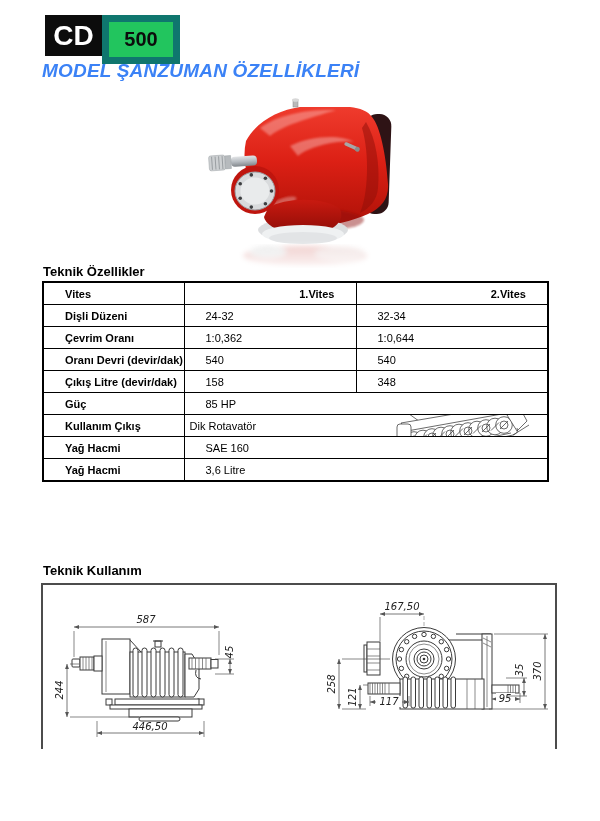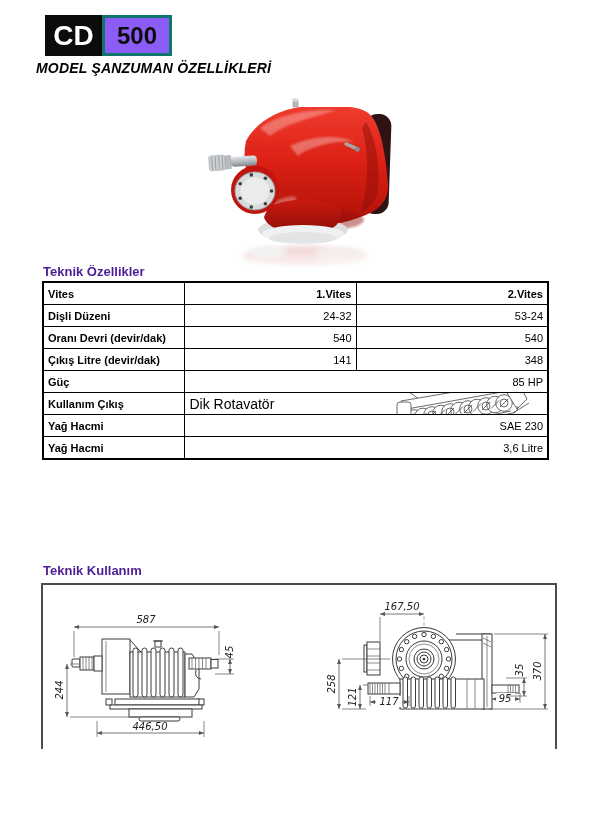--- a/index.html
+++ b/index.html
@@ -2,40 +2,40 @@
 <html><head>
 <meta charset="utf-8">
 <style>
   html,body{margin:0;padding:0;background:#fff;}
   .page{position:relative;width:600px;height:749px;background:#ffffff;overflow:hidden;
         font-family:"Liberation Sans",sans-serif;color:#000;}
   
   .model-badge{position:absolute;left:45px;top:15px;display:flex;}
   .badge-cd{width:57px;height:41px;background:#0c0c0c;color:#fff;display:flex;align-items:center;
             justify-content:center;font-size:28px;font-weight:bold;letter-spacing:0;}
-  .badge-num{width:64px;height:35px;background:#8b5cf6;color:#0c0c0c;border:3px solid #0f766e;
-             display:flex;align-items:center;justify-content:center;font-size:24px;font-weight:bold;}
-  .subtitle{position:absolute;left:36px;top:60px;font-size:14px;font-weight:bold;font-style:italic;
-            color:#000000;letter-spacing:.2px;}
-  
-  .section-heading{position:absolute;font-size:13px;font-weight:bold;color:#4c1d95;}
+  .badge-num{width:64px;height:35px;background:#22c55e;color:#0c0c0c;border:7px solid #0f766e;
+             display:flex;align-items:center;justify-content:center;font-size:20px;font-weight:bold;}
+  .subtitle{position:absolute;left:42px;top:60px;font-size:19px;font-weight:bold;font-style:italic;
+            color:#3b82f6;letter-spacing:.2px;}
+  
+  .section-heading{position:absolute;font-size:13px;font-weight:bold;color:#000000;}
   #specs-heading{left:43px;top:264px;}
   #dims-heading{left:43px;top:563px;}
   
   .product-wrap{position:absolute;left:198px;top:84px;width:212px;height:190px;}
   
   .spec-table{position:absolute;left:42px;top:281px;width:505px;border-collapse:collapse;
               border:2px solid #000;table-layout:fixed;}
-  .spec-table td{border:1px solid #000;font-size:11px;padding:1px 4px;height:19px;
+  .spec-table td{border:1px solid #000;font-size:11px;padding:1px 21px;height:19px;
                  overflow:hidden;white-space:nowrap;}
   .spec-table td.lbl{font-weight:bold;text-align:left;}
-  .spec-table td.val{text-align:right;font-weight:normal;}
+  .spec-table td.val{text-align:left;font-weight:normal;}
   .spec-table td.hdr{font-weight:bold;text-align:right;}
   .usage-cell{position:relative;height:105px;}
-  .usage-text{position:absolute;left:5px;top:50%;transform:translateY(-50%);font-size:14px;}
+  .usage-text{position:absolute;left:5px;top:50%;transform:translateY(-50%);font-size:11px;}
   .usage-img{position:absolute;right:8px;top:50%;transform:translateY(-50%);}
   
   .dims-box{position:absolute;left:41px;top:583px;width:512px;height:182px;border:2px solid #4c4c4c;
             background:#fff;}
   .ln{stroke:#3b3b3b;stroke-width:1;fill:none;}
   .fw{stroke:#3b3b3b;stroke-width:1;fill:#fff;}
   .thin{stroke:#5a5a5a;stroke-width:.7;fill:none;}
   .dl{stroke:#555;stroke-width:.8;fill:none;}
   .ext{stroke:#555;stroke-width:.7;fill:none;}
   .cl{stroke:#777;stroke-width:.6;fill:none;stroke-dasharray:4 2;}
@@ -145,30 +145,35 @@
       </colgroup>
     <tbody>
         <tr>
       <td class="lbl">Vites</td>
       <td class="hdr">1.Vites</td>
       <td class="hdr">2.Vites</td>
     </tr>
     <tr>
       <td class="lbl">Dişli Düzeni</td>
       <td class="val">24-32</td>
-      <td class="val">53-24</td>
+      <td class="val">32-34</td>
+    </tr>
+    <tr>
+      <td class="lbl">Çevrim Oranı</td>
+      <td class="val">1:0,362</td>
+      <td class="val">1:0,644</td>
     </tr>
     <tr>
       <td class="lbl">Oranı Devri  (devir/dak)</td>
       <td class="val">540</td>
       <td class="val">540</td>
     </tr>
     <tr>
       <td class="lbl">Çıkış Litre  (devir/dak)</td>
-      <td class="val">141</td>
+      <td class="val">158</td>
       <td class="val">348</td>
     </tr>
     <tr>
       <td class="lbl">Güç</td>
       <td class="val" colspan="2">85 HP</td>
     </tr>
     <tr>
       <td class="lbl">Kullanım Çıkış</td>
       <td colspan="2" class="usage-cell">
         <span class="usage-text">Dik Rotavatör</span>
@@ -210,21 +215,21 @@
               <rect class="rotf" x="8" y="45" width="14" height="28" rx="3"></rect>
               <path class="rotf" d="M118,36 L132,31 L138,42 L128,52 Z"></path>
               <path class="rot" d="M12,73 Q14,79 22,78 L124,56 Q130,54 128,49 M16,76 L122,54"></path>
             </g>
           </svg>
         </span>
       </td>
     </tr>
     <tr>
       <td class="lbl">Yağ Hacmi</td>
-      <td class="val" colspan="2">SAE 230</td>
+      <td class="val" colspan="2">SAE 160</td>
     </tr>
     <tr>
       <td class="lbl">Yağ Hacmi</td>
       <td class="val" colspan="2">3,6 Litre</td>
     </tr>
   </tbody>
     </table>
 
   <div class="section-heading" id="dims-heading">Teknik Kullanım</div>
 

